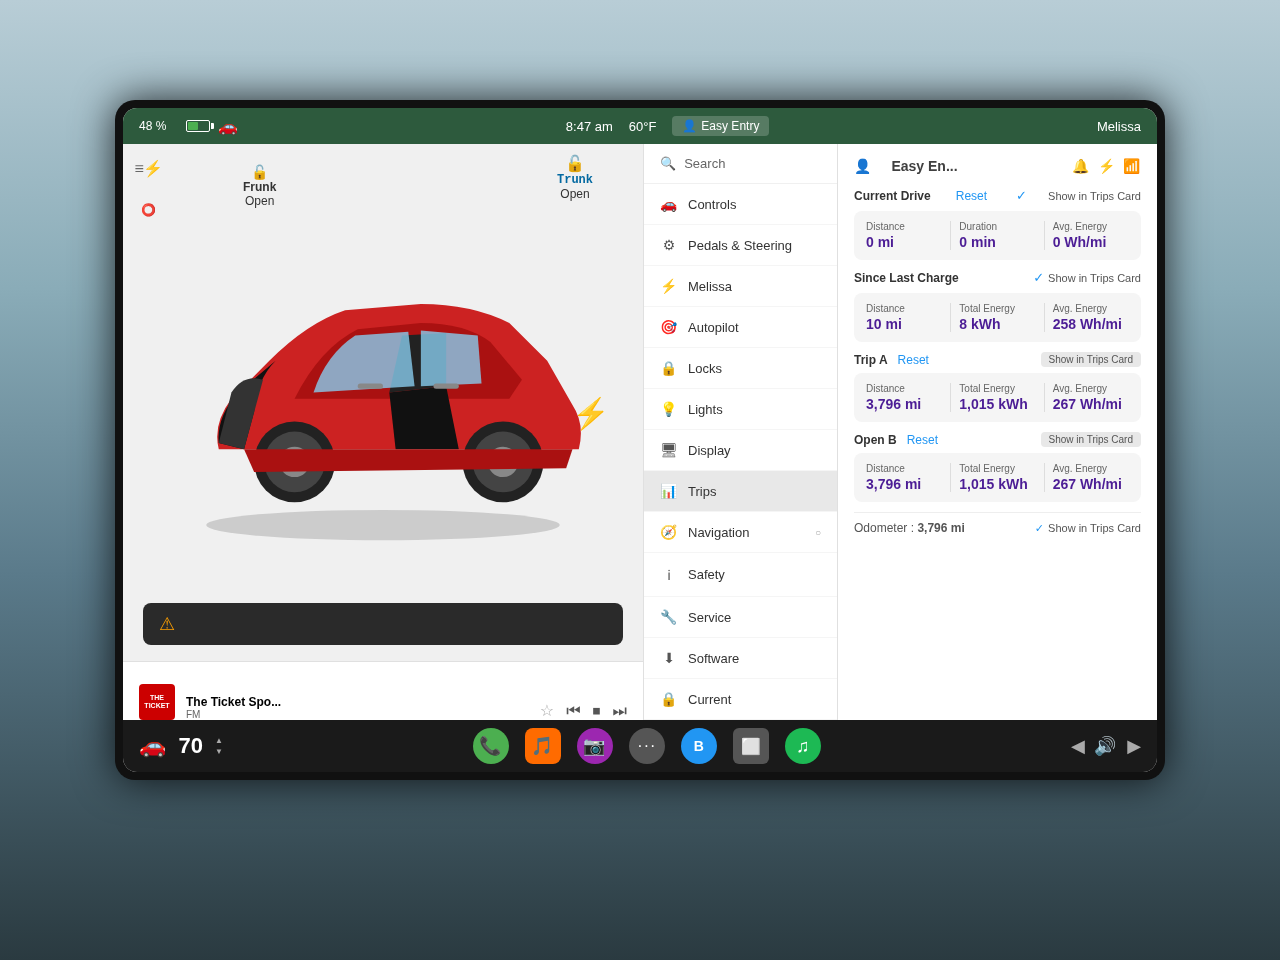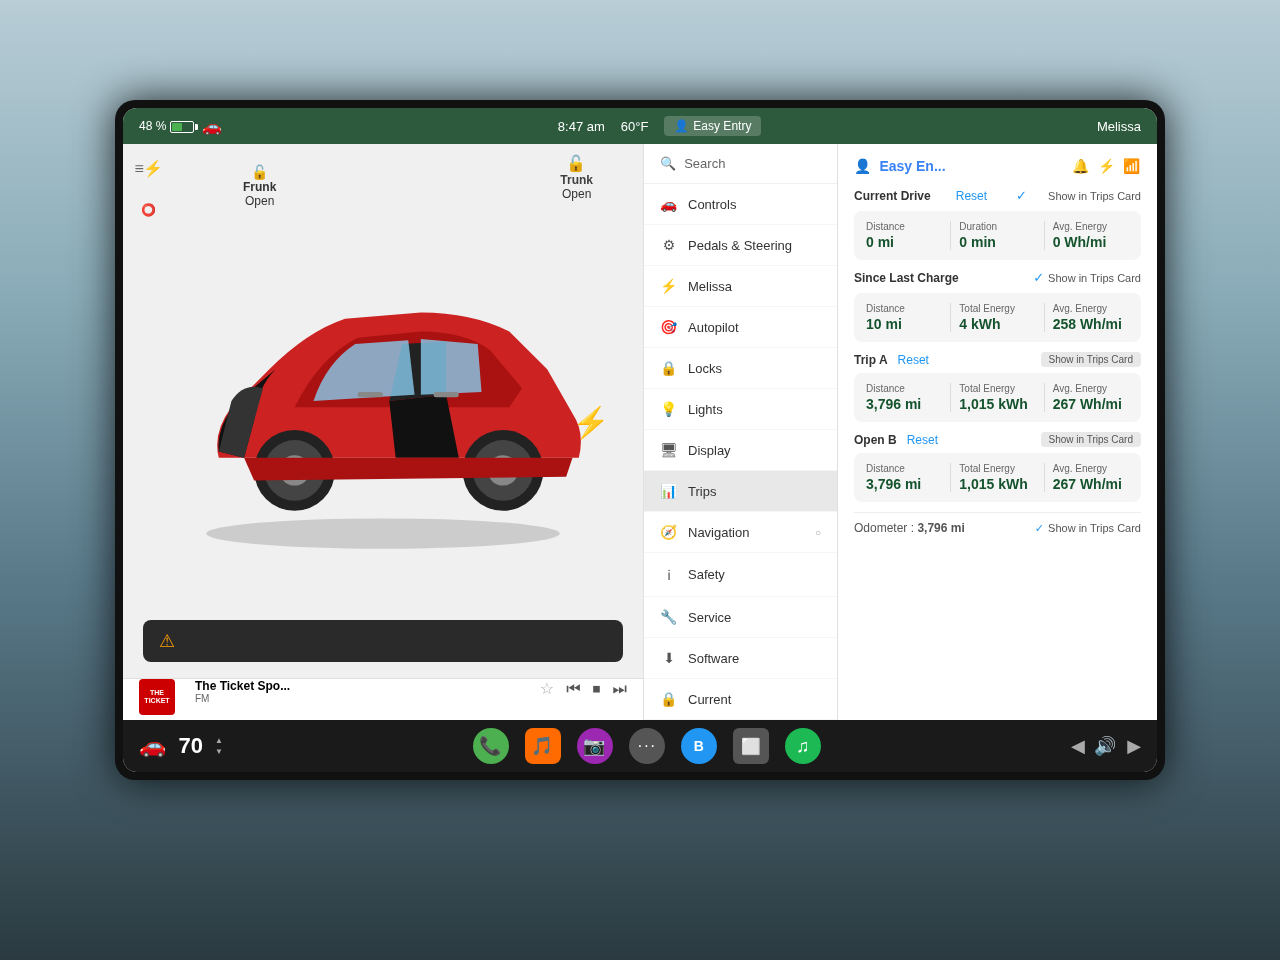--- a/index.html
+++ b/index.html
@@ -59,22 +59,22 @@
     }
 
     .status-bar-left {
       display: flex;
       align-items: center;
       gap: 8px;
     }
 
     .battery-indicator {
       display: flex;
-      align-items: flex-end;
-      gap: 4px;
+      align-items: center;
+      gap: 20px;
       color: #fff;
       font-size: 12px;
     }
 
     .battery-icon {
       width: 24px;
       height: 12px;
       border: 1.5px solid #fff;
       border-radius: 2px;
       position: relative;
@@ -206,26 +206,26 @@
     }
 
     .warning-text-sub {
       font-size: 11px;
       color: #ccc;
       margin-top: 2px;
     }
 
     
     .music-bar {
-      height: 42px;
+      height: 59px;
       background: #fff;
       display: flex;
-      align-items: flex-start;
+      align-items: flex-end;
       padding: 0 16px;
-      gap: 20px;
+      gap: 11px;
       border-top: 1px solid #e0e0e0;
     }
 
     .radio-logo {
       width: 36px;
       height: 36px;
       background: #c00;
       border-radius: 4px;
       display: flex;
       align-items: center;
@@ -322,22 +322,23 @@
     }
 
     .panel-header-icon {
       font-size: 14px;
       color: #555;
     }
 
     .panel-title {
       font-size: 14px;
       font-weight: 600;
-      color: #3b82f6;
+      color: #404040;
       flex: 1;
+      margin-left: 12px;
     }
 
     .header-icons {
       display: flex;
       gap: 8px;
       color: #888;
       font-size: 14px;
     }
 
     .section-header {
@@ -390,21 +391,21 @@
 
     .stat-label {
       font-size: 10px;
       color: #666;
       margin-bottom: 2px;
     }
 
     .stat-value {
       font-size: 14px;
       font-weight: 600;
-      color: #14532d;
+      color: #4c1d95;
     }
 
     .stat-divider {
       width: 1px;
       background: #ddd;
       margin: 0 4px;
     }
 
     .trip-section-header {
       display: flex;
@@ -563,21 +564,21 @@
           <div class="car-view-area">
 
             <div style="position:absolute; top:20px; left:120px; text-align:center;">
               <span style="font-size:14px; display:block;">🔓</span>
               <div style="font-size:12px; font-weight:600; color:#333;">Frunk</div>
               <div style="font-size:12px; color:#333;">Open</div>
             </div>
 
             <div style="position:absolute; top:10px; right:50px; text-align:center;">
               <span style="font-size:16px; display:block;">🔓</span>
-              <div style="font-size:12px; font-weight:600; color:#404040;">Trunk</div>
+              <div style="font-size:12px; font-weight:600; color:#0369a1;font-family:Liberation Mono, monospace;">Trunk</div>
               <div style="font-size:12px; color:#333;">Open</div>
             </div>
 
             <svg class="car-svg" viewBox="0 0 380 280">
 
               <ellipse cx="190" cy="260" rx="140" ry="12" fill="rgba(0,0,0,0.15)"></ellipse>
 
               <path d="M60 200 Q55 180 70 160 L100 130 Q130 100 160 90 L220 85 Q260 85 290 100 L320 130 L340 165 Q350 180 345 200 Z" fill="#cc2222"></path>
 
               <path d="M120 160 Q140 120 170 105 L220 100 Q255 100 275 115 L300 145 L290 160 Z" fill="#aa1111"></path>
@@ -737,21 +738,21 @@
           </div>
           <div class="stats-card">
             <div class="stats-row">
               <div class="stat-item">
                 <div class="stat-label">Distance</div>
                 <div class="stat-value">10 mi</div>
               </div>
               <div class="stat-divider"></div>
               <div class="stat-item">
                 <div class="stat-label">Total Energy</div>
-                <div class="stat-value">4 kWh</div>
+                <div class="stat-value">8 kWh</div>
               </div>
               <div class="stat-divider"></div>
               <div class="stat-item">
                 <div class="stat-label">Avg. Energy</div>
                 <div class="stat-value">258 Wh/mi</div>
               </div>
             </div>
           </div>
 
           <div class="trip-section-header">

